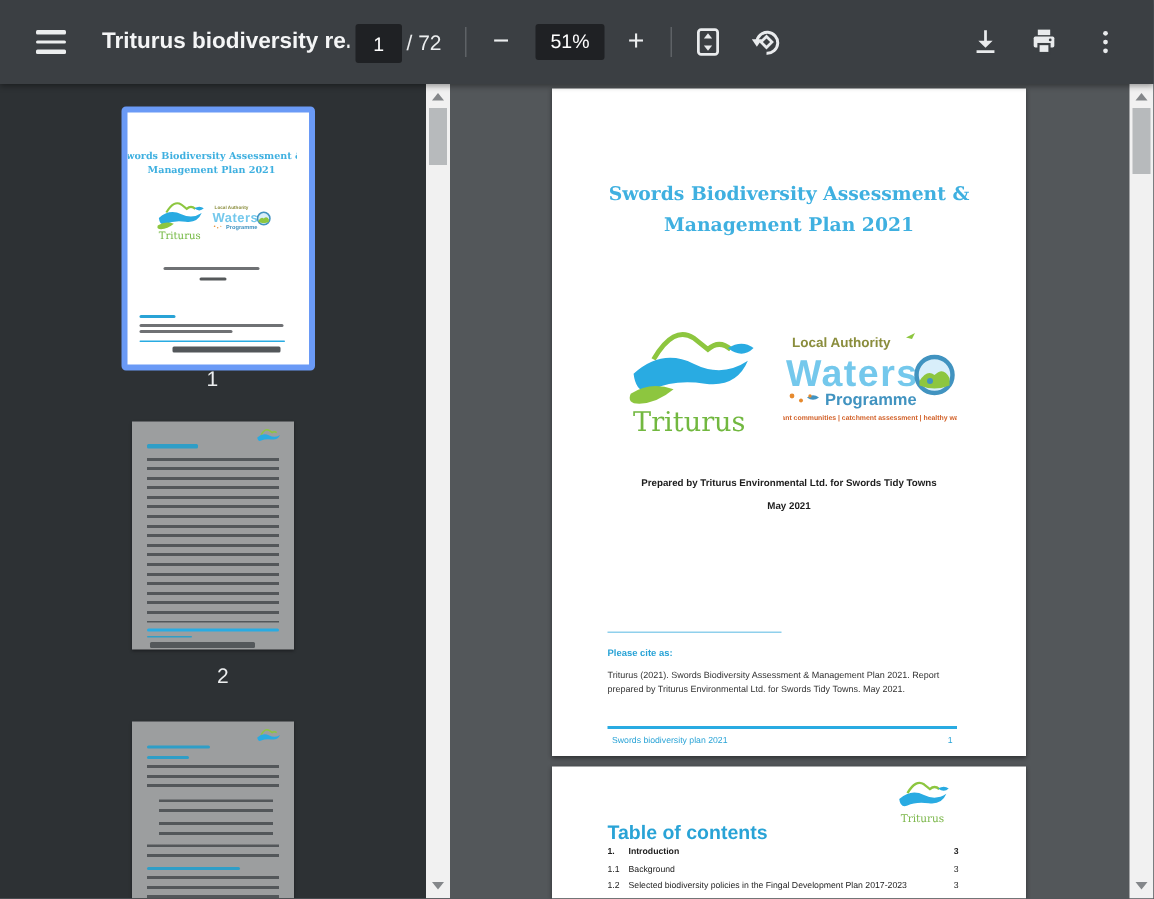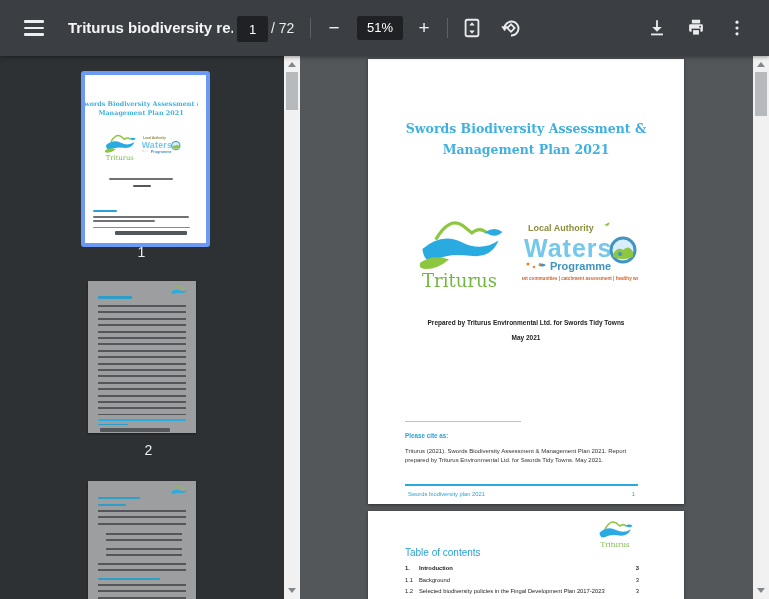--- a/index.html
+++ b/index.html
@@ -66,21 +66,21 @@
   .p1-prepared{left:0;top:260px;width:316px;text-align:center;font-size:6.5px;font-weight:600;color:#1d1d1d;}
   .p1-date{left:0;top:275px;width:316px;text-align:center;font-size:6.5px;font-weight:700;color:#1d1d1d;}
   .p1-citeline{left:37px;top:362px;width:116px;height:1px;background:#8fd0ec;}
   .p1-citelabel{left:37px;top:373px;font-size:6.3px;font-weight:700;color:#29a3d6;}
   .p1-citation{left:37px;top:388px;width:236px;font-size:6px;line-height:8.5px;color:#333;}
   .p1-footline{left:37px;top:425px;width:233px;height:2px;background:#29abe2;}
   .p1-footer{left:40px;top:432px;width:227px;display:flex;justify-content:space-between;
              font-size:5.8px;color:#29a3d6;}
   .p2-logo{left:224px;top:6px;width:46px;text-align:center;}
   .p2-logoname{font-family:"DejaVu Serif","Liberation Serif",serif;font-size:7px;color:#7ab648;margin-top:-2px;}
-  .p2-toctitle{left:37px;top:36px;font-size:10px;font-weight:400;color:#29a3d6;}
+  .p2-toctitle{left:37px;top:36px;font-size:13px;font-weight:700;color:#29a3d6;}
   .toc-row{position:absolute;left:37px;width:234px;display:flex;font-size:5.8px;color:#1c1c1c;}
   .toc-row .num{width:14px;flex:none;}
   .toc-row .lbl{flex:1;}
   .toc-row .pg{width:10px;flex:none;text-align:right;}
   .toc-bold{font-weight:700;}
   .r1{top:54px;} .r2{top:66px;} .r3{top:77px;}
 </style>
 </head>
 <body>
 

